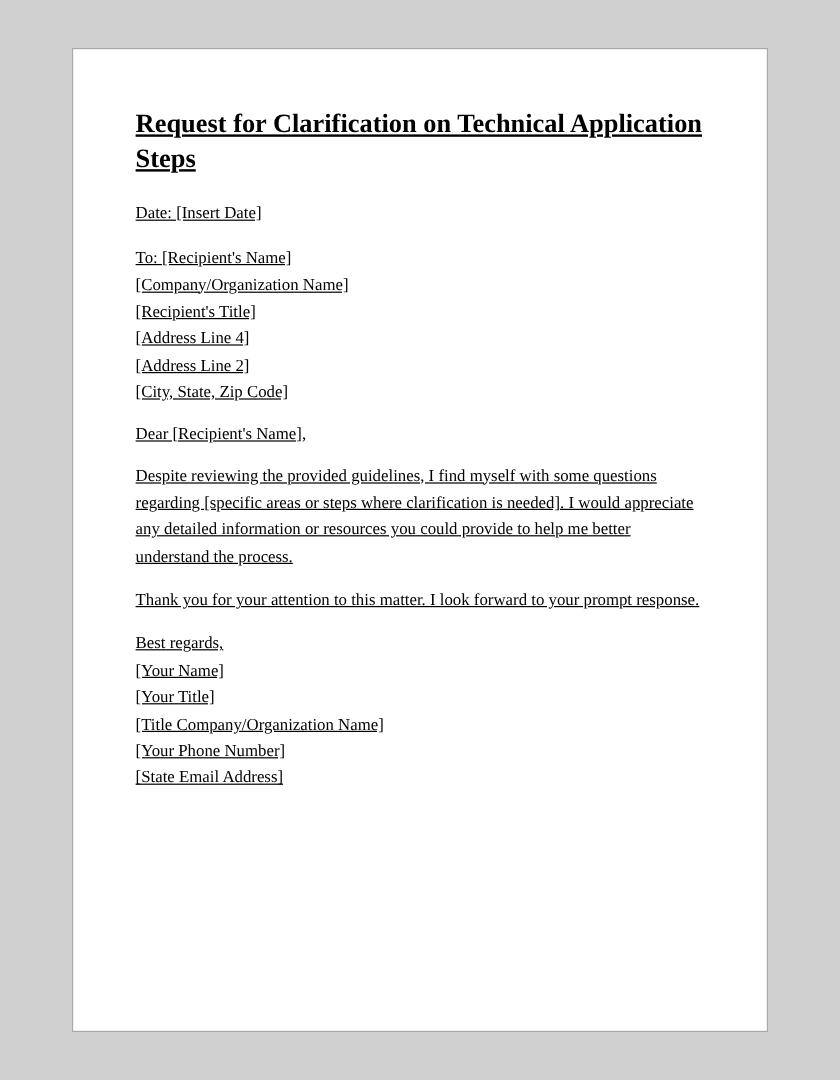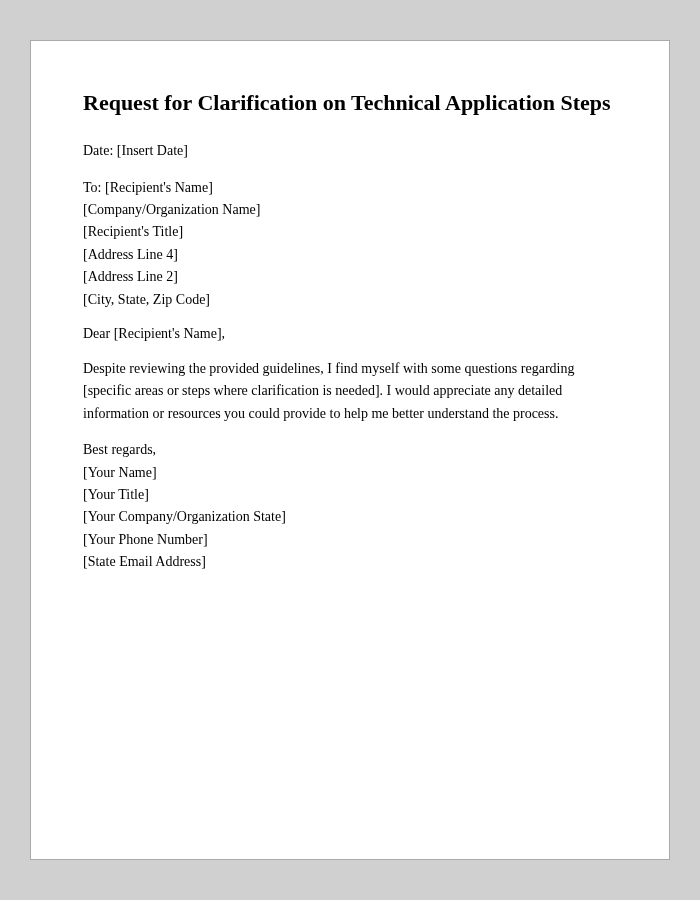--- a/index.html
+++ b/index.html
@@ -12,27 +12,28 @@
       width: 700px;
       height: 900px;
       background: #d0d0d0;
       display: flex;
       align-items: center;
       justify-content: center;
       font-family: Georgia, 'Times New Roman', serif;
     }
 
     .document-container {
-      width: 640px;
+      width: 580px;
       min-height: 820px;
       background: #ffffff;
       border: 1px solid #aaa;
       padding: 48px 52px;
       color: #000000;
       line-height: 1.5;
+      text-decoration: underline;
     }
 
     .doc-title {
       font-size: 22px;
       font-weight: bold;
       margin-bottom: 22px;
       line-height: 1.3;
     }
 
     .doc-date {
@@ -78,23 +79,24 @@
     <div>[Address Line 4]</div>
     <div>[Address Line 2]</div>
     <div>[City, State, Zip Code]</div>
   </div>
 
   <p class="doc-salutation">Dear [Recipient's Name],</p>
 
 
   <p class="doc-paragraph">Despite reviewing the provided guidelines, I find myself with some questions regarding [specific areas or steps where clarification is needed]. I would appreciate any detailed information or resources you could provide to help me better understand the process.</p>
 
+  <p class="doc-paragraph">Thank you for your attention to this matter. I look forward to your prompt response.</p>
 
   <div class="doc-closing">
     <div>Best regards,</div>
     <div>[Your Name]</div>
     <div>[Your Title]</div>
-    <div>[Your Company/Organization State]</div>
+    <div>[Title Company/Organization Name]</div>
     <div>[Your Phone Number]</div>
     <div>[State Email Address]</div>
   </div>
 
 </div>
 
 </body></html>

